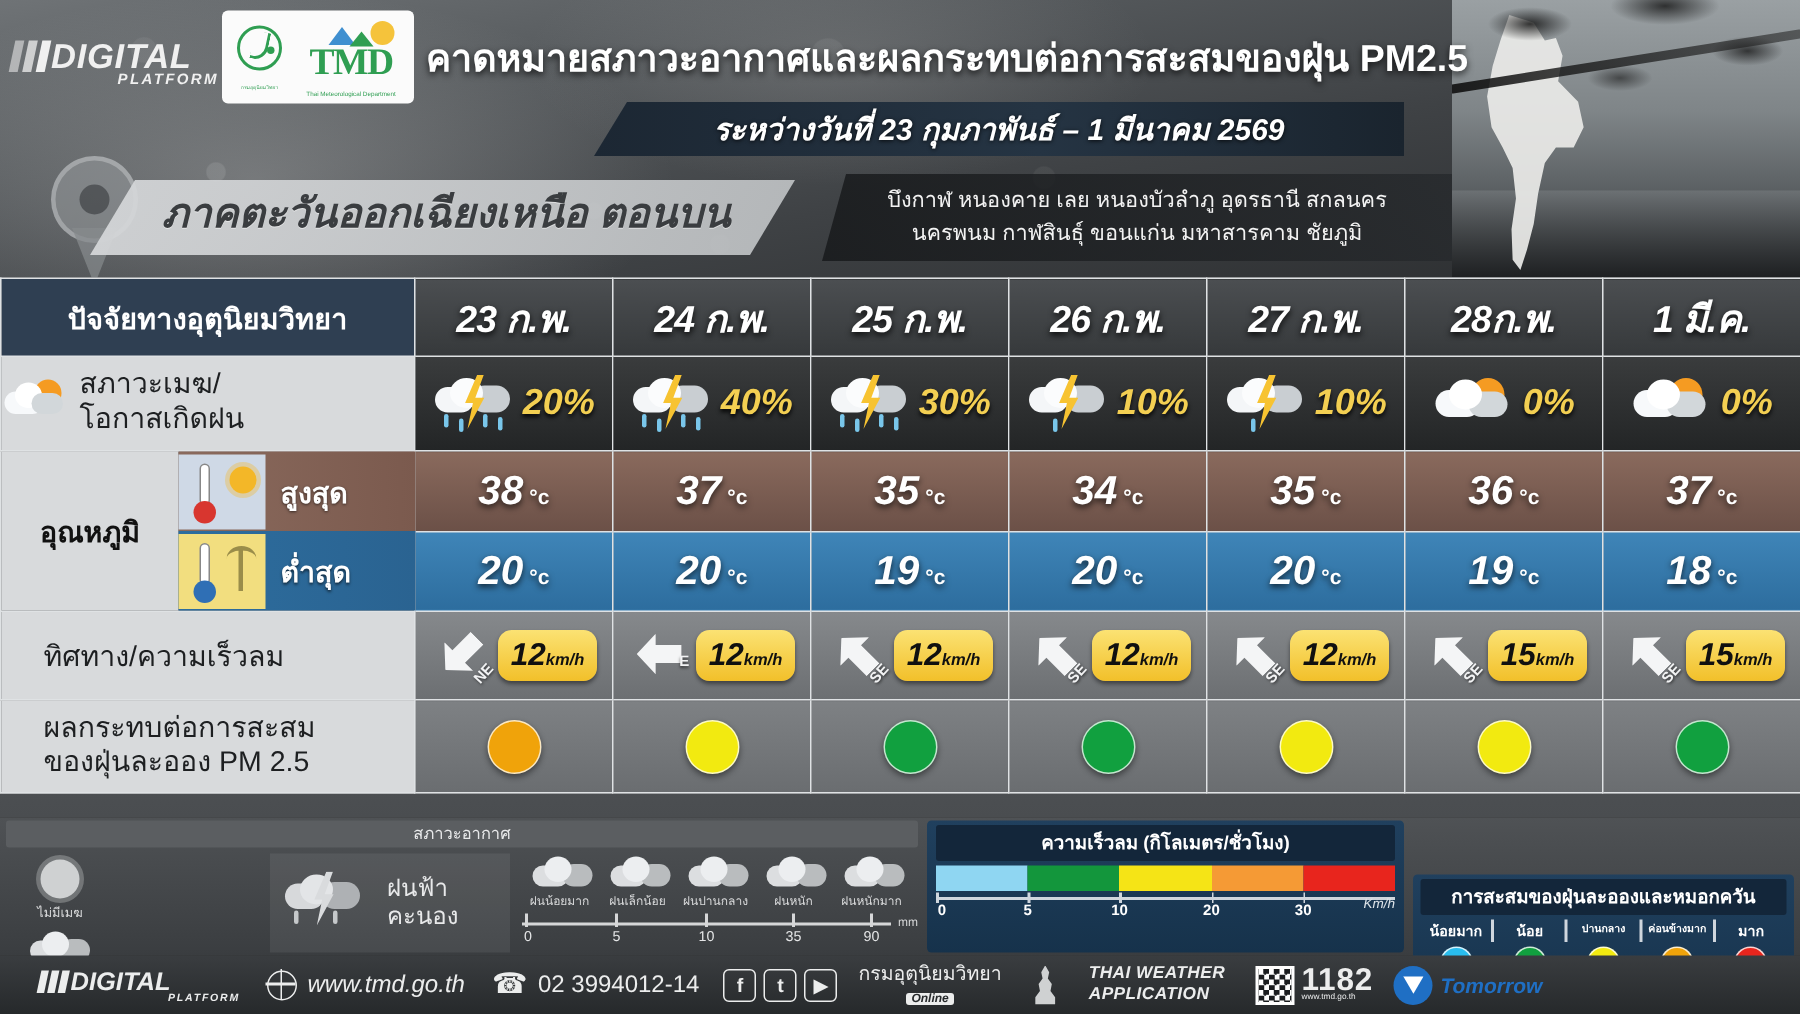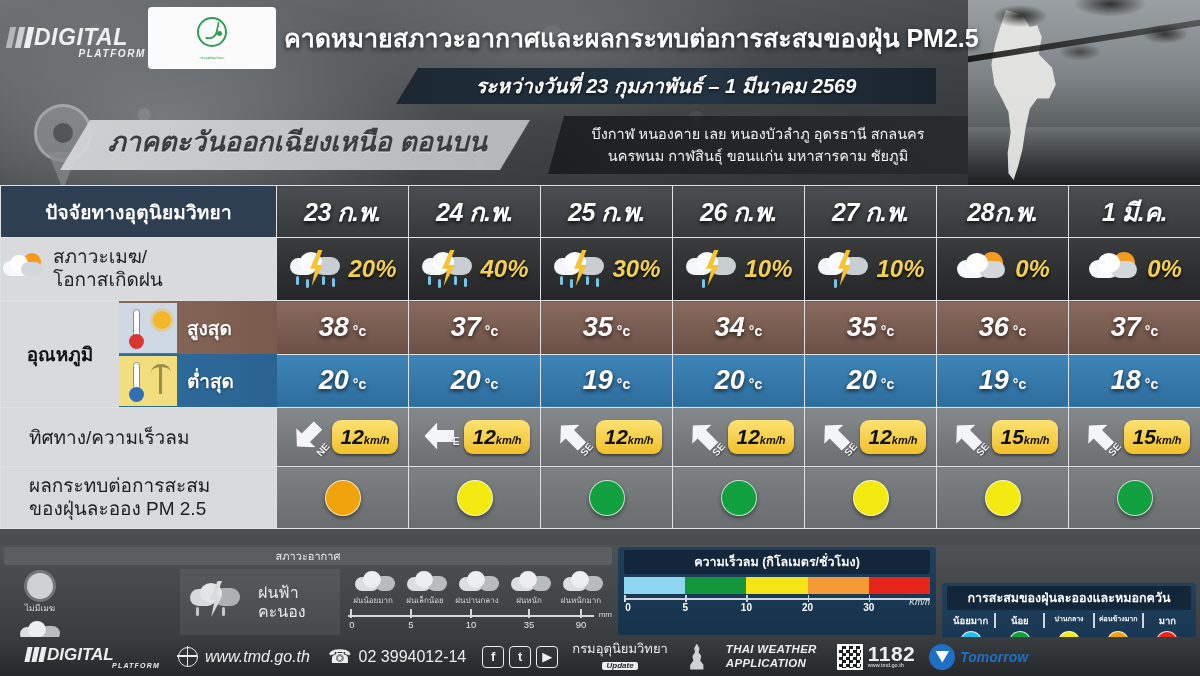--- a/index.html
+++ b/index.html
@@ -405,20 +405,27 @@
       <span class="sub">PLATFORM</span>
     </div>
 
     <div class="tmd-logo">
       <div class="tmd-seal">
         <div class="ring"></div>
           <div class="hook"></div>
           <div class="dot"></div>
         <div class="cap">กรมอุตุนิยมวิทยา</div>
       </div>
+      <div class="tmd-mark">
+        <div class="sun"></div>
+        <div class="hill1"></div>
+        <div class="hill2"></div>
+        <div class="tmd-txt">TMD</div>
+        <div class="tmd-sub">Thai Meteorological Department</div>
+      </div>
     </div>
 
     <div class="title-main">คาดหมายสภาวะอากาศและผลกระทบต่อการสะสมของฝุ่น PM2.5</div>
 
     <div class="date-band">
       <span>ระหว่างวันที่ 23 กุมภาพันธ์ – 1 มีนาคม 2569</span>
     </div>
 
     <div class="pin">
       <div class="head"></div>
@@ -876,21 +883,21 @@
     </div>
 
     <div class="soc">
       <span>f</span>
       <span>t</span>
       <span>▶</span>
     </div>
 
     <div class="ft-dept">
       <div>กรมอุตุนิยมวิทยา</div>
-      <span class="online">Update</span>
+      <span class="online">Online</span>
     </div>
 
     <div class="ft-app">
       <span class="temple"></span>
       <span class="txt">
         <span style="display:block">THAI WEATHER</span>
         <span style="display:block">APPLICATION</span>
       </span>
     </div>
 

